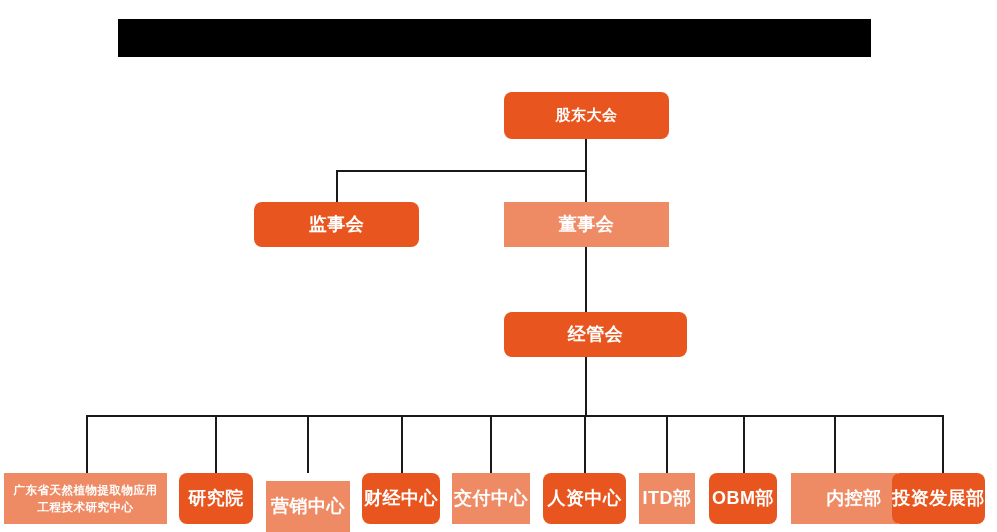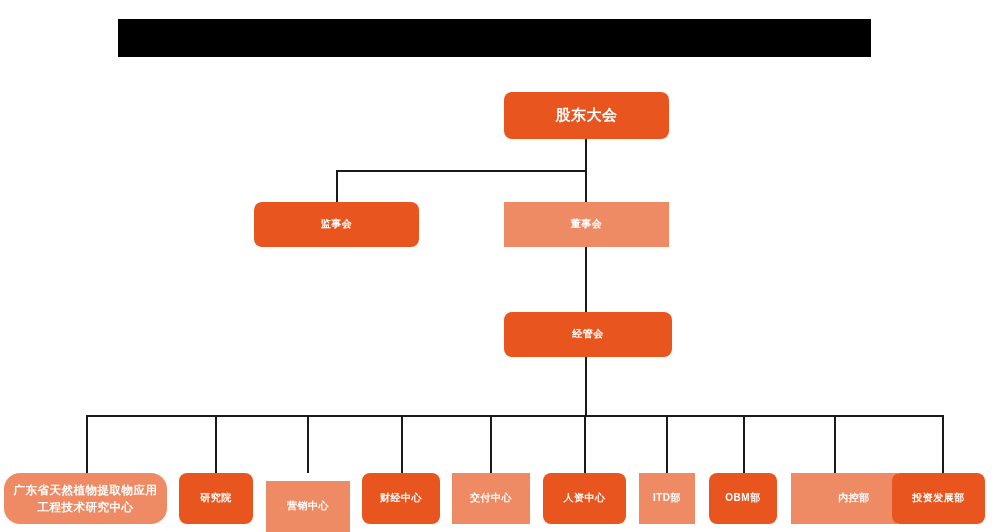--- a/index.html
+++ b/index.html
@@ -42,21 +42,21 @@
     background: #E8551E;
     border-radius: 8px;
   }
   .node.secondary {
     background: #EE8A64;
   }
   .node-lg {
     font-size: 15px;
   }
   .node-md {
-    font-size: 10px;
+    font-size: 18px;
   }
   .node-sm {
     font-size: 11.5px;
     line-height: 1.45;
     padding: 0 6px;
   }
   .conn {
     position: absolute;
     background: #1a1a1a;
   }
@@ -79,37 +79,37 @@
   <div class="conn conn-v" style="left:585px; top:139px; width:2px; height:32px;"></div>
   <div class="conn conn-h" style="left:336px; top:170px; width:251px; height:2px;"></div>
   <div class="conn conn-v" style="left:336px; top:170px; width:2px; height:32px;"></div>
   <div class="conn conn-v" style="left:585px; top:170px; width:2px; height:32px;"></div>
 
   <div class="node primary node-md" style="left:254px; top:202px; width:165px; height:45px;">监事会</div>
   <div class="node secondary node-md" style="left:504px; top:202px; width:165px; height:45px;">董事会</div>
 
   <div class="conn conn-v" style="left:585px; top:247px; width:2px; height:65px;"></div>
 
-  <div class="node primary node-md" style="left:504px; top:312px; width:168px; height:45px;">经管会</div>
+  <div class="node primary node-md" style="left:504px; top:312px; width:183px; height:45px;">经管会</div>
 
   <div class="conn conn-v" style="left:585px; top:357px; width:2px; height:59px;"></div>
   <div class="conn conn-h" style="left:86px; top:415px; width:858px; height:2px;"></div>
 
   <div class="conn conn-v" style="left:86px;  top:415px; width:2px; height:58px;"></div>
   <div class="conn conn-v" style="left:215px; top:415px; width:2px; height:58px;"></div>
   <div class="conn conn-v" style="left:307px; top:415px; width:2px; height:58px;"></div>
   <div class="conn conn-v" style="left:401px; top:415px; width:2px; height:58px;"></div>
   <div class="conn conn-v" style="left:490px; top:415px; width:2px; height:58px;"></div>
   <div class="conn conn-v" style="left:584px; top:415px; width:2px; height:58px;"></div>
   <div class="conn conn-v" style="left:666px; top:415px; width:2px; height:58px;"></div>
   <div class="conn conn-v" style="left:743px; top:415px; width:2px; height:58px;"></div>
   <div class="conn conn-v" style="left:834px; top:415px; width:2px; height:58px;"></div>
   <div class="conn conn-v" style="left:942px; top:415px; width:2px; height:58px;"></div>
 
-  <div class="node secondary node-sm" style="left:4px; top:473px; width:163px; height:51px;border-radius:16px;">广东省天然植物提取物应用工程技术研究中心</div>
+  <div class="node secondary node-sm" style="left:4px; top:473px; width:163px; height:51px;">广东省天然植物提取物应用工程技术研究中心</div>
   <div class="node primary node-md" style="left:179px; top:473px; width:74px; height:51px;">研究院</div>
   <div class="node secondary node-md" style="left:266px; top:481px; width:84px; height:51px;">营销中心</div>
   <div class="node secondary node-md" style="left:452px; top:473px; width:78px; height:51px;">交付中心</div>
   <div class="node primary node-md" style="left:362px; top:473px; width:78px; height:51px;">财经中心</div>
   <div class="node primary node-md" style="left:543px; top:473px; width:83px; height:51px;">人资中心</div>
   <div class="node secondary node-md" style="left:639px; top:473px; width:56px; height:51px;">ITD部</div>
   <div class="node primary node-md" style="left:709px; top:473px; width:68px; height:51px;">OBM部</div>
   <div class="node secondary node-md" style="left:791px; top:473px; width:106px; height:51px;padding-left:20px;">内控部</div>
   <div class="node primary node-md" style="left:892px; top:473px; width:93px; height:51px;">投资发展部</div>
 

